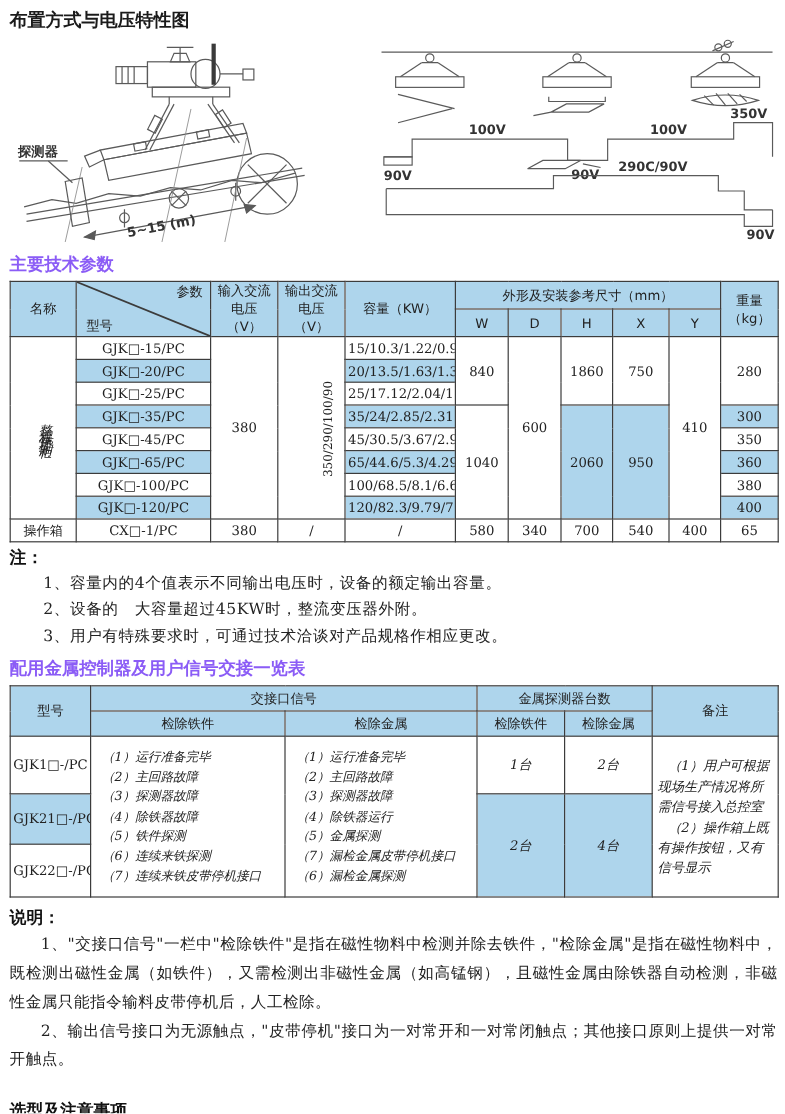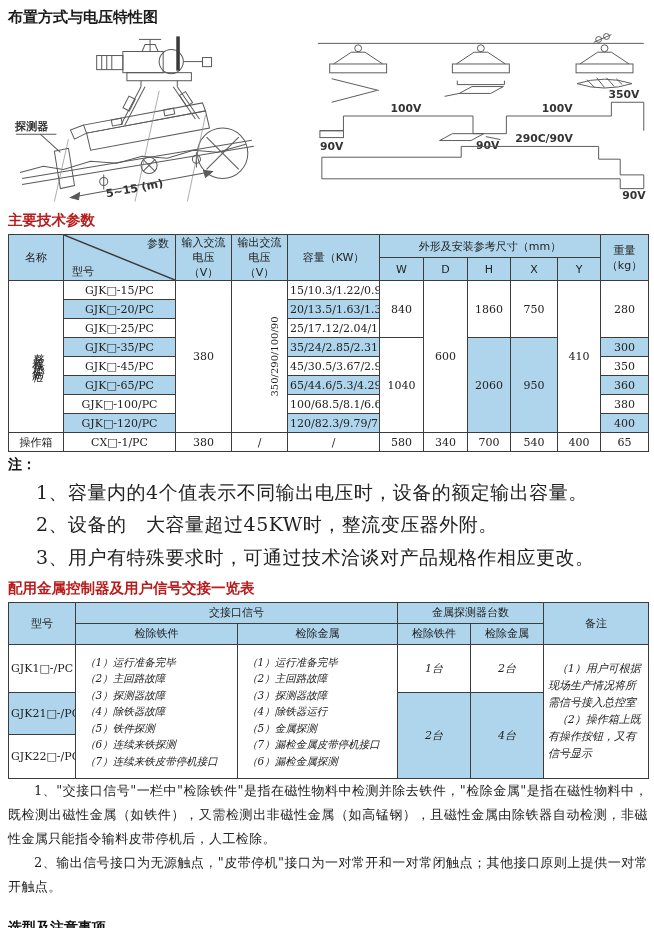--- a/index.html
+++ b/index.html
@@ -1,20 +1,20 @@
 <!DOCTYPE html>
 <html><head>
 <meta charset="utf-8">
 <style>
   * { margin:0; padding:0; box-sizing:border-box; }
   body { background:#fff; width:654px; font-family:"DejaVu Serif", serif; color:#222; }
   .page { width:654px; height:928px; background:#fff; padding:6px 6px 0 8px; overflow:hidden; }
 
   .doc-title { font-family:"DejaVu Sans", sans-serif; font-weight:bold; font-size:15px; color:#1a1a1a; margin:2px 0 2px 0; }
-  .blue-heading { font-family:"DejaVu Sans", sans-serif; font-weight:bold; font-size:14.5px; color:#b91c1c; margin:6px 0 4px 0; }
+  .blue-heading { font-family:"DejaVu Sans", sans-serif; font-weight:bold; font-size:14.5px; color:#8b5cf6; margin:6px 0 4px 0; }
   .black-heading { font-family:"DejaVu Sans", sans-serif; font-weight:bold; font-size:14px; color:#111; margin:6px 0 2px 0; }
 
   .diagram-row { display:flex; align-items:flex-start; }
   .diagram-row svg { display:block; }
   svg text { font-family:"DejaVu Sans", sans-serif; font-weight:bold; fill:#333; }
   .lineart { stroke:#5a5a5a; fill:none; stroke-width:1; }
   .lineart-thin { stroke:#8a8a8a; fill:none; stroke-width:0.7; }
 
   table { border-collapse:collapse; table-layout:fixed; }
   .tbl td, .tbl th { border:1px solid #3c3c3c; text-align:center; vertical-align:middle;
@@ -34,21 +34,21 @@
 
   .t2 { width:640px; margin-top:2px; }
   .t2 .hrow th { height:21px; }
   .sig-cell { text-align:left !important; padding-left:9px !important; font-style:italic; }
   .sig-line { font-size:10.5px; line-height:16.5px; white-space:nowrap; }
   .count-cell { font-style:italic; }
   .remark-cell { text-align:left !important; padding:2px 4px !important; font-style:italic; }
   .remark-line { font-size:11px; line-height:17px; text-indent:0.8em; }
 
   .notes-block { margin:2px 0 0 0; }
-  .note-line { font-size:19px; line-height:1.7; margin-left:28px; letter-spacing:0.5px; }
+  .note-line { font-size:13px; line-height:1.7; margin-left:28px; letter-spacing:0.5px; }
   .para { font-size:13px; line-height:1.85; text-indent:2em; text-align:justify; letter-spacing:0.4px; }
 </style>
 </head>
 <body>
 
 <div class="page">
 
   <div class="doc-title">布置方式与电压特性图</div>
 
   <div class="diagram-row">
@@ -356,20 +356,21 @@
       <td rowspan="2" class="blue count-cell">2台</td>
       <td rowspan="2" class="blue count-cell">4台</td>
     </tr>
     <tr>
       <td style="height:44px">GJK22□-/PC</td>
     </tr>
   </tbody>
     </table>
 
   <div>
+    <div class="black-heading" style="margin-top:8px">说明：</div>
     <div>
         <div class="para">1、"交接口信号"一栏中"检除铁件"是指在磁性物料中检测并除去铁件，"检除金属"是指在磁性物料中，既检测出磁性金属（如铁件），又需检测出非磁性金属（如高锰钢），且磁性金属由除铁器自动检测，非磁性金属只能指令输料皮带停机后，人工检除。</div>
         <div class="para">2、输出信号接口为无源触点，"皮带停机"接口为一对常开和一对常闭触点；其他接口原则上提供一对常开触点。</div>
       </div>
   </div>
 
   <div>
     <div class="black-heading" style="margin-top:20px">选型及注意事项</div>
     <div class="para">配用MC01系列矿石自动回收式除铁器，以所配除铁器　大冷态消耗功率不大于设备的额定容量为原则。</div>
   </div>

